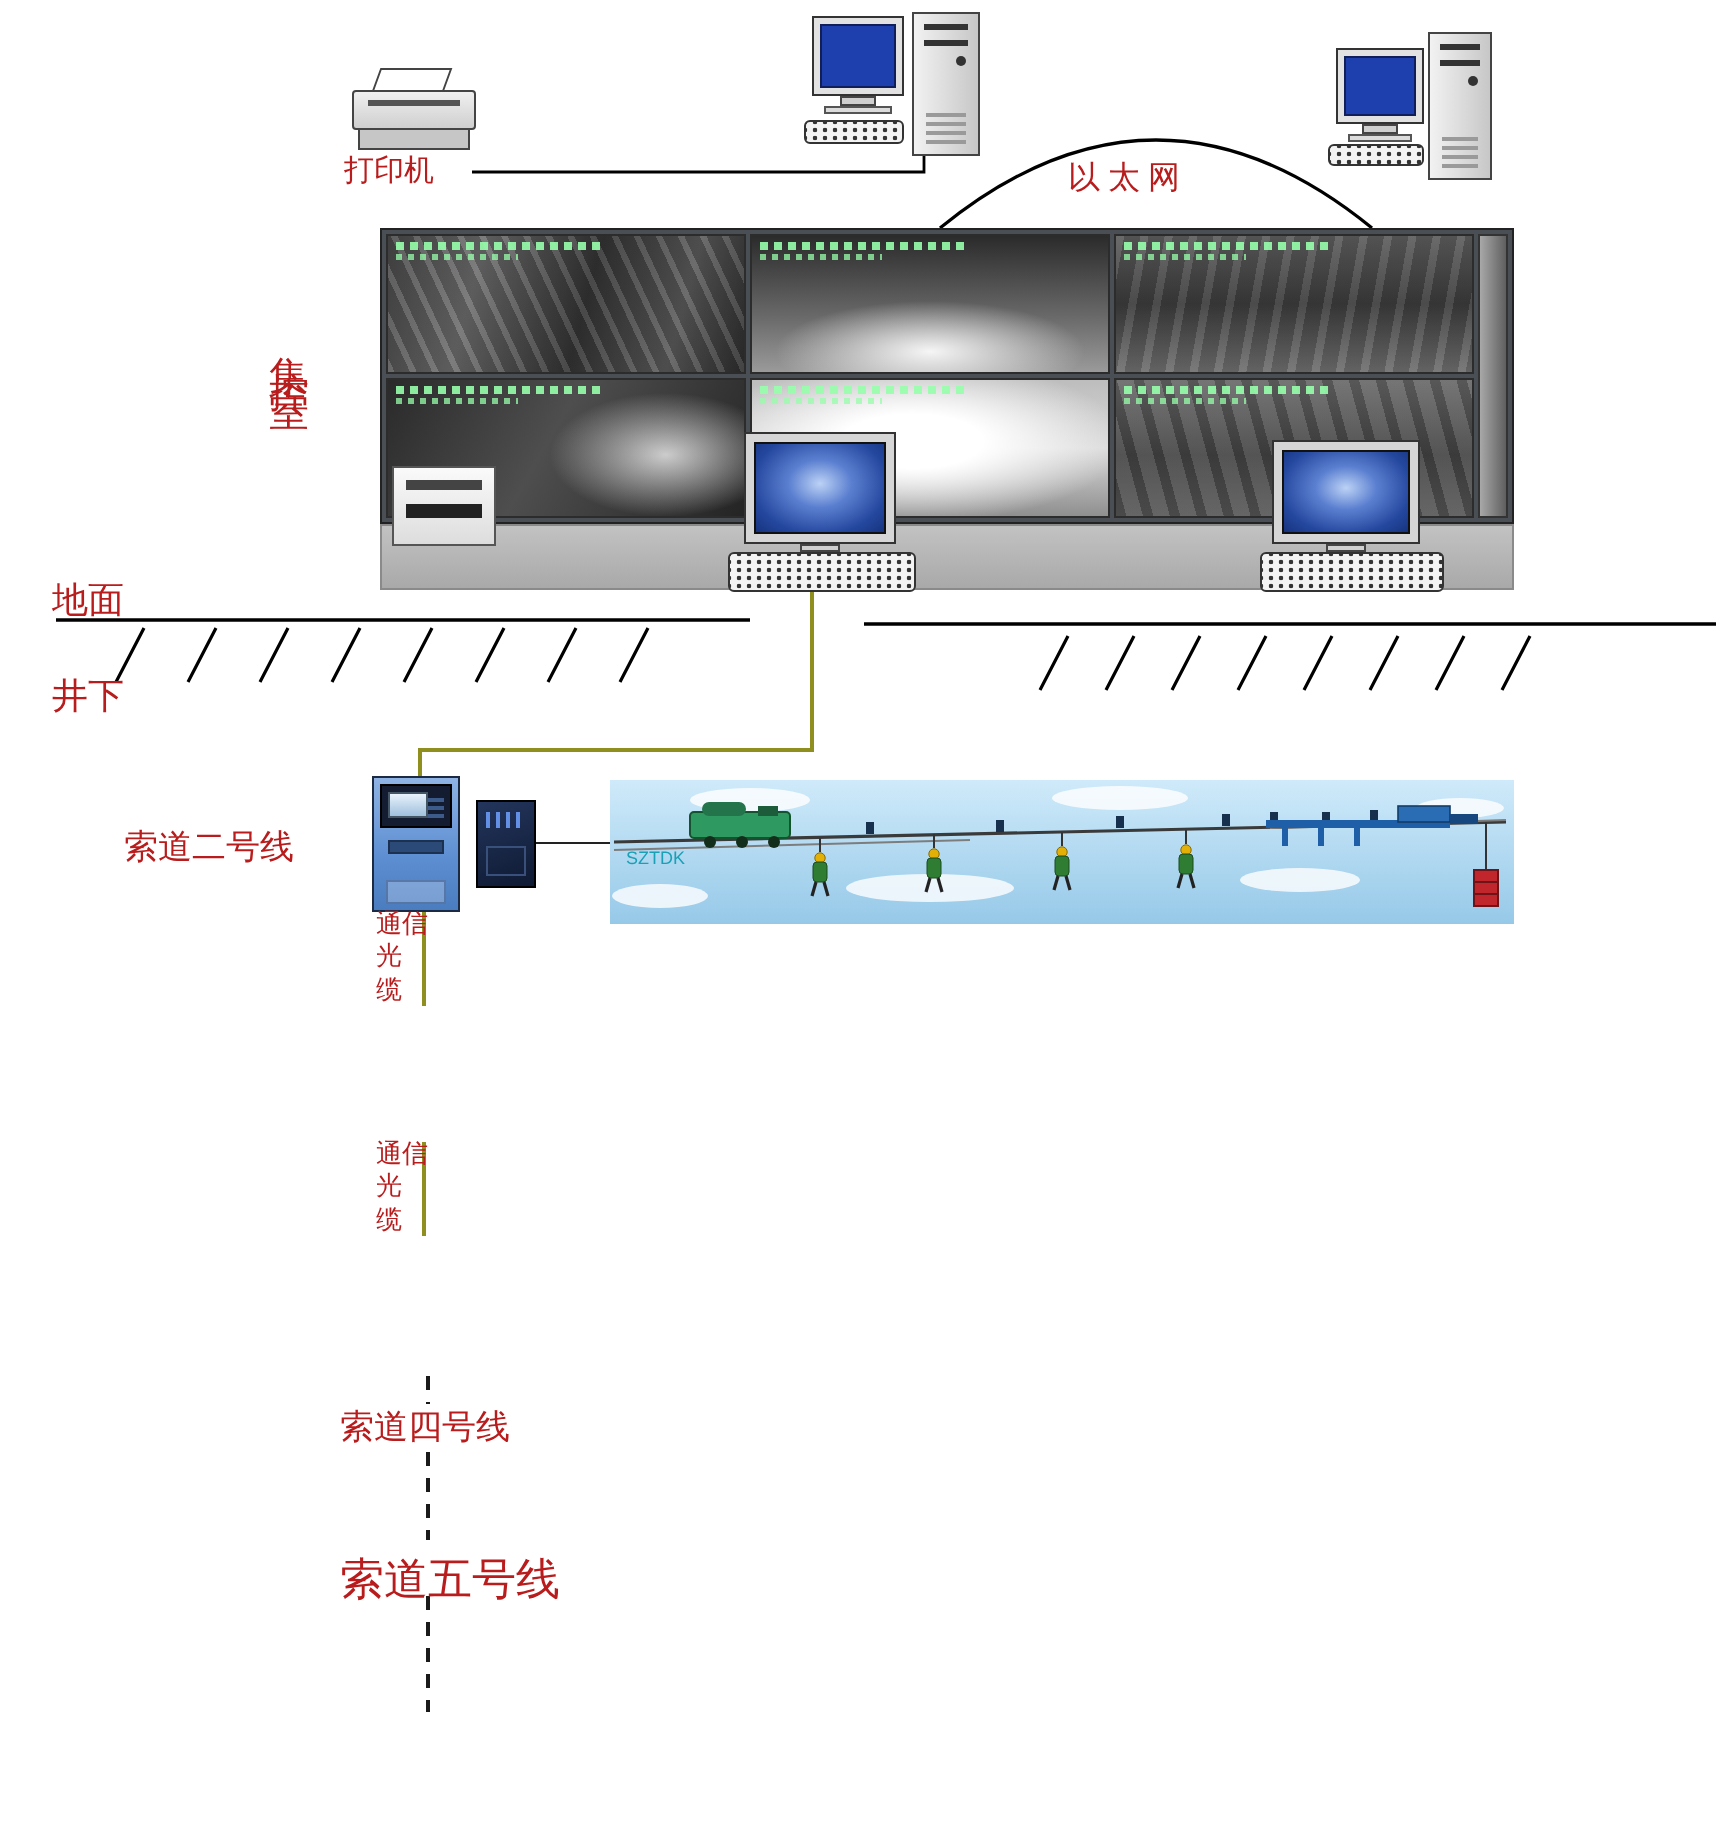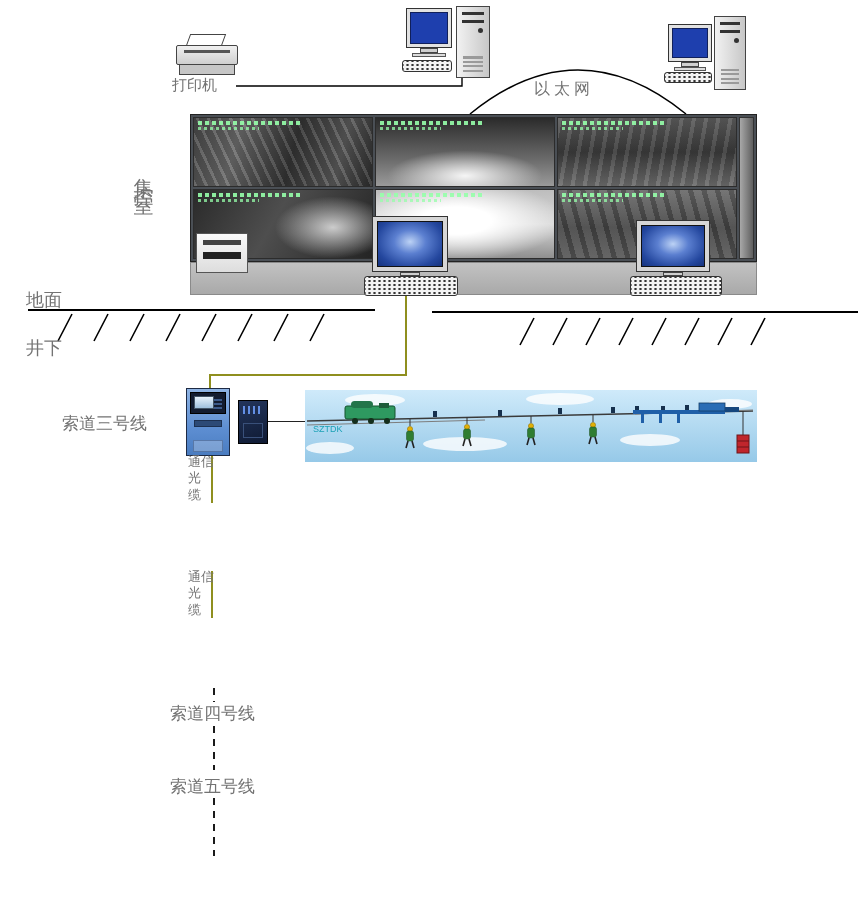--- a/index.html
+++ b/index.html
@@ -1,18 +1,18 @@
 <!DOCTYPE html>
 <html style="--screen-blue: #1e3fae; --cable-olive: #8f8f1f; --sky-top: #cfeafa; --sky-bottom: #96c9e8; --cabinet-blue: #5d8ed2; --station-blue: #1f5fa8; --weight-red: #c0262c;"><head>
 <meta charset="utf-8">
 <style>
   *{margin:0;padding:0;box-sizing:border-box}
   html,body{background:#fff}
   .stage{position:relative;width:866px;height:921px;background:#fff;font-family:"Liberation Sans",sans-serif;overflow:hidden}
-  .serif{font-family:"Liberation Serif",serif;color:#737373}
+  .serif{font-family:"Liberation Serif",serif;color:#b91c1c}
   .lbl{position:absolute;white-space:nowrap}
   .vtext{position:absolute;writing-mode:vertical-rl;text-orientation:upright;letter-spacing:8px;line-height:1}
   .overlay{position:absolute;left:0;top:0;pointer-events:none}
 
   
   .printer{position:absolute;left:176px;top:34px;width:62px;height:42px}
   .pr-tray{position:absolute;left:12px;top:0;width:36px;height:12px;background:#fff;border:1px solid #444;transform:skewX(-20deg)}
   .pr-body{position:absolute;left:0;top:11px;width:62px;height:20px;background:linear-gradient(#f0f0f0,#cfcfcf);border:1px solid #444;border-radius:2px}
   .pr-slot{position:absolute;left:8px;top:16px;width:46px;height:3px;background:#555}
   .pr-base{position:absolute;left:3px;top:30px;width:56px;height:11px;background:#c6c6c6;border:1px solid #444}
@@ -253,21 +253,21 @@
       <div class="ws-screen"></div>
     </div>
     <div class="stand" style="left:663px;top:272px;width:20px;height:4px"></div>
     <div class="kb" style="left:630px;top:276px;width:92px;height:20px"></div>
   </div>
 
   <div class="lbl serif" style="left:26px;top:288px;font-size:18px">地面</div>
   <div class="lbl serif" style="left:26px;top:336px;font-size:18px">井下</div>
 
   <div class="row" style="top:388px">
-    <div class="row-label serif">索道三号线</div>
+    <div class="row-label serif">索道二号线</div>
     <div class="cab">
       <div class="cab-head"></div>
       <div class="cab-slot"></div>
     </div>
     <div class="junction"></div>
     <div class="row-wire"></div>
     <svg class="cw" viewBox="0 0 452 72">
         <use href="#cableway-art"></use>
       </svg>
   </div>
@@ -276,15 +276,15 @@
 光
 缆</div>
 
 
   <div class="fiber serif" style="top:569px">通信
 光
 缆</div>
 
 
   <div class="lbl serif" style="left:170px;top:702px;font-size:17px">索道四号线</div>
-  <div class="lbl serif" style="left:170px;top:775px;font-size:17px">索道五号线</div>
+  <div class="lbl serif" style="left:170px;top:775px;font-size:22px">索道五号线</div>
 
 </div>
 
 </body></html>

